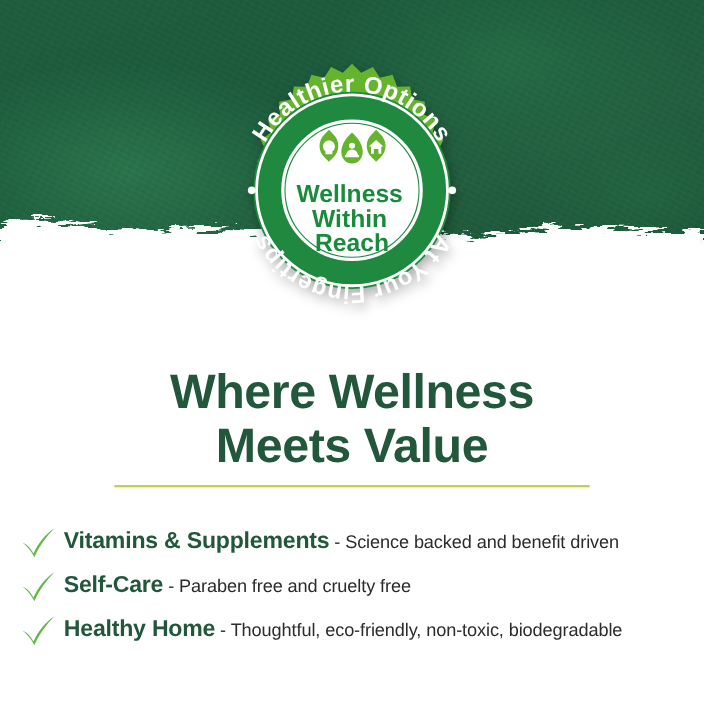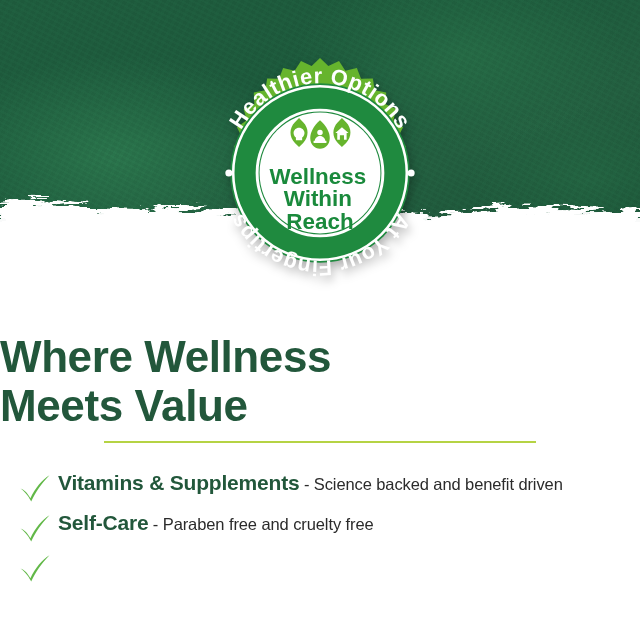--- a/index.html
+++ b/index.html
@@ -74,21 +74,21 @@
     height: 234px;
     filter: drop-shadow(2px 5px 5px rgba(0,0,0,0.30));
   }
 
   
   .headline {
     position: absolute;
     left: 0;
     top: 332px;
     width: 640px;
-    text-align: left;
+    text-align: center;
     color: #22573b;
     font-size: 44px;
     line-height: 1.12;
     font-weight: 700;
     letter-spacing: -0.4px;
     white-space: pre-line;
   }
 
   .divider {
     position: absolute;
@@ -101,21 +101,21 @@
 
   
   .bullets {
     position: absolute;
     left: 18px;
     top: 462px;
     width: 614px;
   }
   .bullet-row {
     display: flex;
-    align-items: center;
+    align-items: flex-end;
     height: 40px;
   }
   .check {
     flex: 0 0 auto;
     width: 34px;
     height: 30px;
     position: relative;
     top: 6px;
     margin-right: 6px;
   }
@@ -259,16 +259,20 @@
         <span class="b-title">Self-Care</span>
         <span class="b-desc">- Paraben free and cruelty free</span>
       </div>
     </div>
 
 
     <div class="bullet-row">
       <svg class="check" viewBox="0 0 34 30">
         <path d="M2.5,15.5 C5.5,16.2 9.3,19.6 12.4,25.2 C17.0,15.0 24.3,6.6 31.5,2.2 C24.0,9.8 17.2,19.2 13.2,28.6 C11.8,25.4 7.3,18.6 2.5,15.5 Z" fill="#62b848"></path>
       </svg>
+      <div class="bullet-text">
+        <span class="b-title">Healthy Home</span>
+        <span class="b-desc">- Thoughtful, eco-friendly, non-toxic, biodegradable</span>
+      </div>
     </div>
 
   </div>
 </div>
 
 </body></html>

